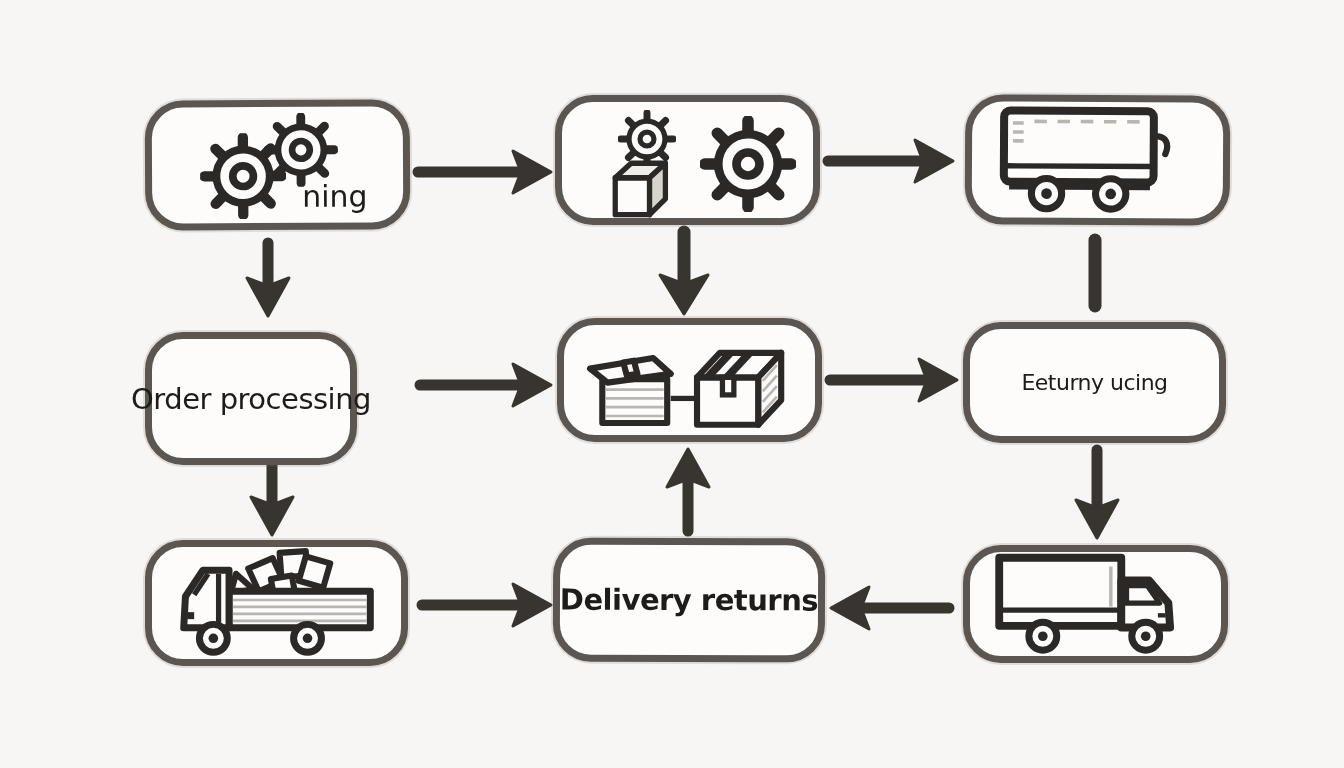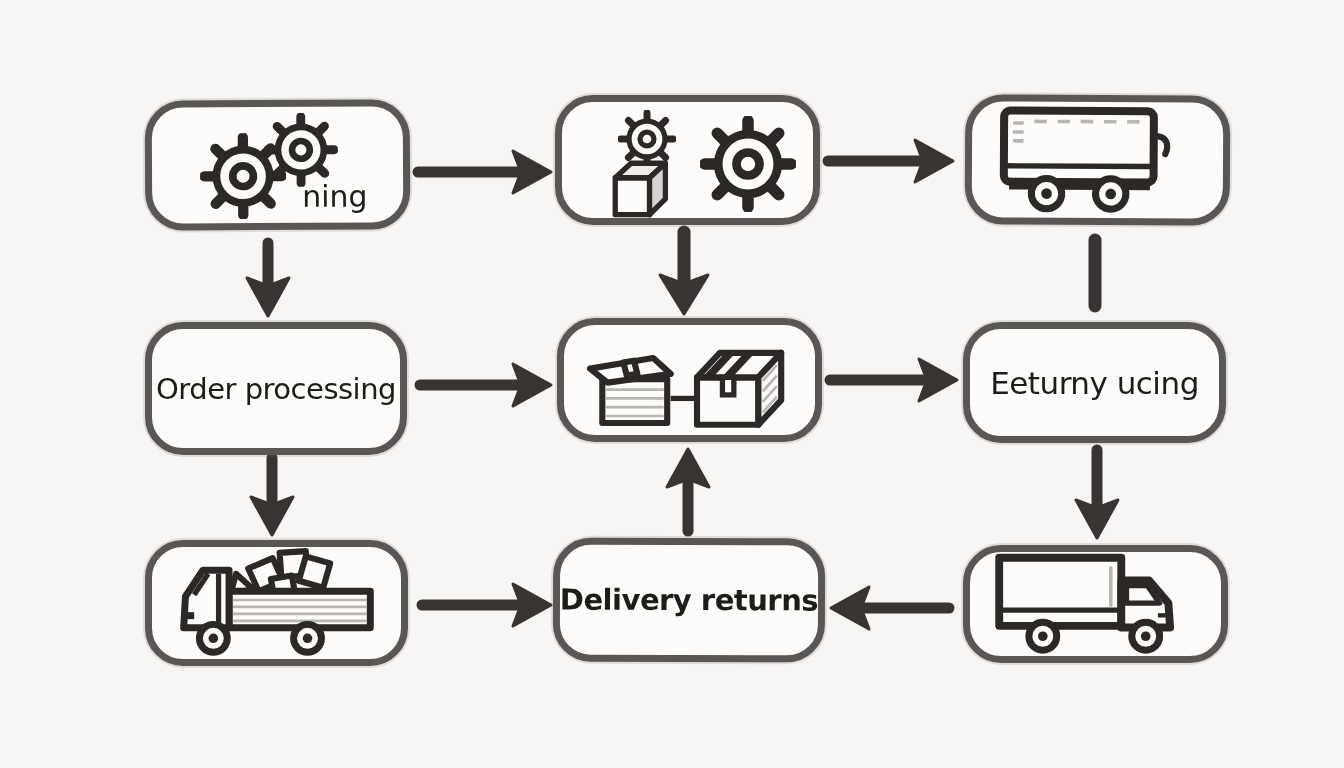--- a/index.html
+++ b/index.html
@@ -12,34 +12,34 @@
 
   .node{position:absolute;box-sizing:border-box;z-index:2;background:#fdfcfb;
         border:7px solid #5b5652;border-radius:38px;
         display:flex;align-items:center;justify-content:center;
         box-shadow:0 0 0 2px rgba(110,104,98,0.18);}
   .node .label{color:#1e1c19;white-space:nowrap;letter-spacing:-0.5px;}
 
   .n1{left:145px;top:100px;width:265px;height:130px;transform:rotate(-0.3deg);}
   .n2{left:555px;top:95px;width:265px;height:130px;}
   .n3{left:965px;top:95px;width:265px;height:130px;transform:rotate(0.3deg);}
-  .n4{left:145px;top:322px;width:262px;height:133px;}
+  .n4{left:145px;top:332px;width:212px;height:133px;}
   .n5{left:557px;top:318px;width:265px;height:124px;}
   .n6{left:963px;top:322px;width:263px;height:121px;}
   .n7{left:145px;top:540px;width:263px;height:126px;}
   .n8{left:553px;top:538px;width:272px;height:124px;transform:rotate(0.2deg);font-weight:bold;}
   .n9{left:963px;top:545px;width:265px;height:118px;}
 
   .n1,.n2{display:block;position:absolute;}
   .abs{position:absolute;}
   .icon{color:#2b2826;display:block;}
   .inline-label{position:absolute;color:#1e1c19;font-size:30px;}
 
   .fs29{font-size:29px;}
-  .fs31{font-size:31px;}
+  .fs31{font-size:22px;}
   .defs-holder{position:absolute;width:0;height:0;overflow:hidden;}
 </style>
 </head>
 <body>
 
 <div class="canvas">
 
   <svg class="defs-holder" aria-hidden="true">
     <defs>
       <symbol id="gear" viewBox="0 0 100 100">

